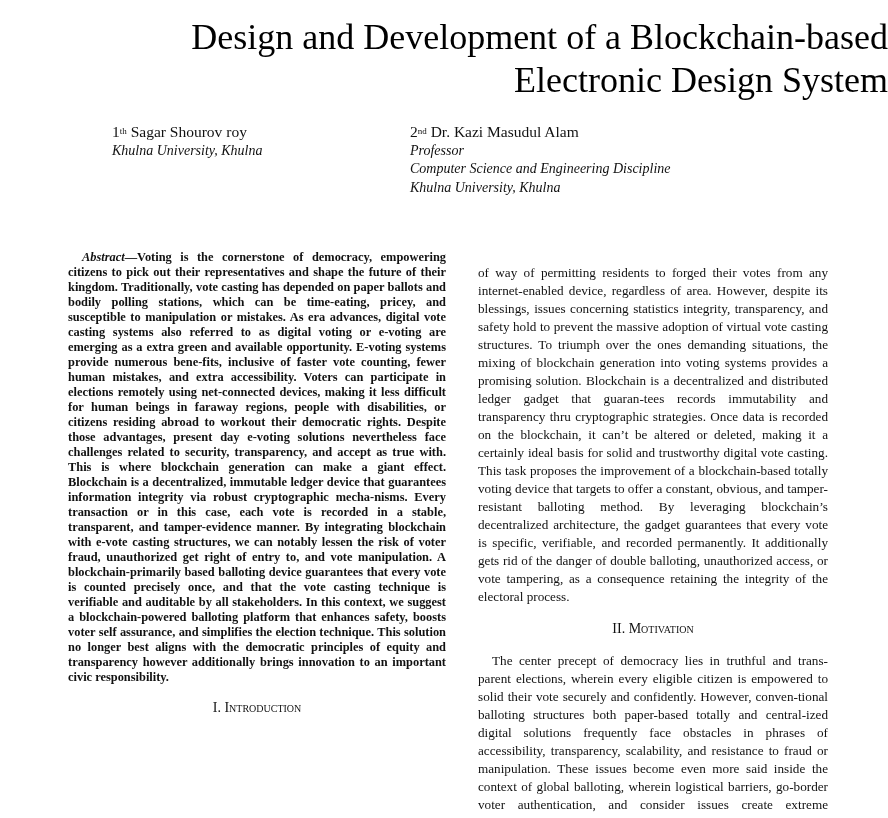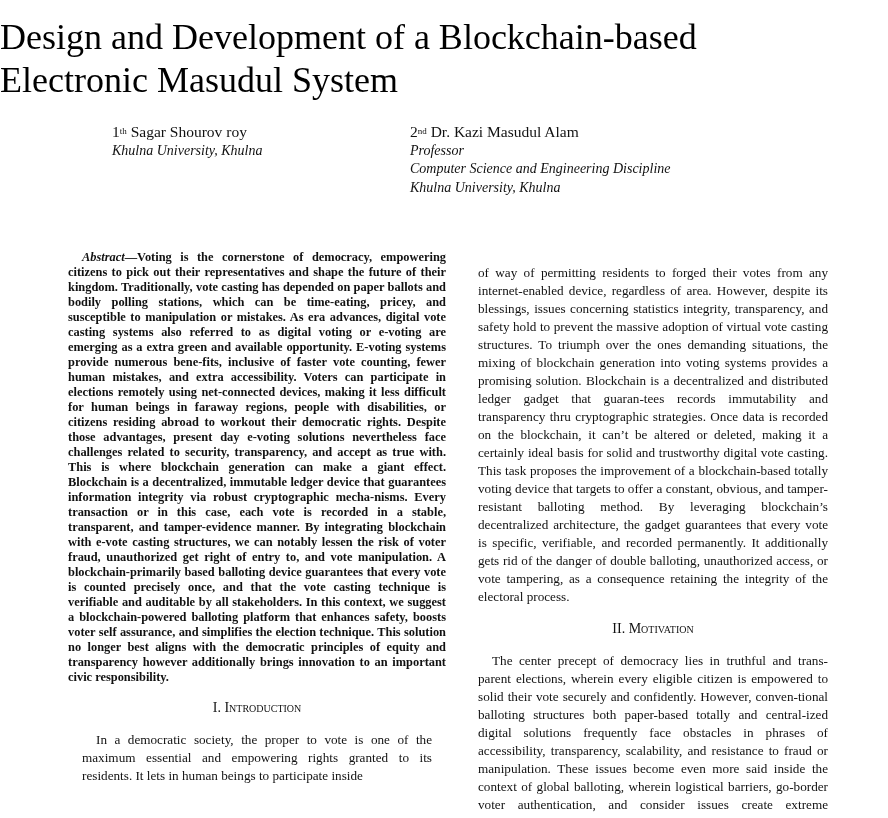--- a/index.html
+++ b/index.html
@@ -1,17 +1,17 @@
 <!DOCTYPE html>
 <html><head>
   <meta charset="utf-8">
   <style>
     html, body { margin:0; padding:0; background:#ffffff; }
     body { width:888px; height:818px; overflow:hidden; position:relative; font-family:"Liberation Serif", serif; color:#111; }
-    .title { position:absolute; left:0; width:888px; top:16px; text-align:left; font-size:36px; line-height:43px; color:#000; }
+    .title { position:absolute; left:0; width:888px; top:16px; text-align:right; font-size:36px; line-height:43px; color:#000; }
     .author { position:absolute; text-align:left; font-size:15px; line-height:18.5px; }
     .author .name { font-size:15.5px; }
     .author .aff { font-style:italic; font-size:14px; }
     sup { font-size:9px; vertical-align:top; position:relative; top:-1px; }
     .col { position:absolute; top:250px; width:378px; font-size:13.2px; line-height:18px; text-align:justify; }
     .left { left:68px; }
     .right { left:464px; }
     .abstract { font-weight:bold; font-size:12.4px; line-height:15px; text-indent:14px; margin:0; }
     .abstract .abs-label { font-style:italic; }
     .section { text-align:center; font-size:14px; margin:14px 0 8px 0; line-height:18px; }
@@ -19,21 +19,21 @@
     p.body { margin:14px; text-indent:14px; }
     p.body.noindent { text-indent:0; }
   </style>
 </head>
 <body>
 
 <div>
 
   <div class="title">
     <div>Design and Development of a Blockchain-based</div>
-    <div>Electronic Masudul System</div>
+    <div>Electronic Design System</div>
   </div>
 
   <div class="author" style="left:112px; width:276px; top:123px;">
     <div class="name">
       <span>1</span><sup>th</sup>
       <span>Sagar Shourov roy</span>
     </div>
     <div class="aff">Khulna University, Khulna</div>
   </div>
 
@@ -47,21 +47,20 @@
     <div class="aff">Khulna University, Khulna</div>
   </div>
 
   <div class="col left">
     <p class="abstract"><span class="abs-label">Abstract</span><span>—</span><span>Voting is the cornerstone of democracy, empowering citizens to pick out their representatives and shape the future of their kingdom. Traditionally, vote casting has depended on paper ballots and bodily polling stations, which can be time-eating, pricey, and susceptible to manipulation or mistakes. As era advances, digital vote casting systems also referred to as digital voting or e-voting are emerging as a extra green and available opportunity. E-voting systems provide numerous bene-fits, inclusive of faster vote counting, fewer human mistakes, and extra accessibility. Voters can participate in elections remotely using net-connected devices, making it less difficult for human beings in faraway regions, people with disabilities, or citizens residing abroad to workout their democratic rights. Despite those advantages, present day e-voting solutions nevertheless face challenges related to security, transparency, and accept as true with. This is where blockchain generation can make a giant effect. Blockchain is a decentralized, immutable ledger device that guarantees information integrity via robust cryptographic mecha-nisms. Every transaction or in this case, each vote is recorded in a stable, transparent, and tamper-evidence manner. By integrating blockchain with e-vote casting structures, we can notably lessen the risk of voter fraud, unauthorized get right of entry to, and vote manipulation. A blockchain-primarily based balloting device guarantees that every vote is counted precisely once, and that the vote casting technique is verifiable and auditable by all stakeholders. In this context, we suggest a blockchain-powered balloting platform that enhances safety, boosts voter self assurance, and simplifies the election technique. This solution no longer best aligns with the democratic principles of equity and transparency however additionally brings innovation to an important civic responsibility.</span></p>
 
     <div class="section">
       <span>I.</span>
       <span class="sc">Introduction</span>
     </div>
-    <p class="body">In a democratic society, the proper to vote is one of the maximum essential and empowering rights granted to its residents. It lets in human beings to participate inside</p>
   </div>
 
   <div class="col right">
     <p class="body noindent">of way of permitting residents to forged their votes from any internet-enabled device, regardless of area. However, despite its blessings, issues concerning statistics integrity, transparency, and safety hold to prevent the massive adoption of virtual vote casting structures. To triumph over the ones demanding situations, the mixing of blockchain generation into voting systems provides a promising solution. Blockchain is a decentralized and distributed ledger gadget that guaran-tees records immutability and transparency thru cryptographic strategies. Once data is recorded on the blockchain, it can’t be altered or deleted, making it a certainly ideal basis for solid and trustworthy digital vote casting. This task proposes the improvement of a blockchain-based totally voting device that targets to offer a constant, obvious, and tamper-resistant balloting method. By leveraging blockchain’s decentralized architecture, the gadget guarantees that every vote is specific, verifiable, and recorded permanently. It additionally gets rid of the danger of double balloting, unauthorized access, or vote tampering, as a consequence retaining the integrity of the electoral process.</p>
 
     <div class="section">
       <span>II.</span>
       <span class="sc">Motivation</span>
     </div>
     <p class="body">The center precept of democracy lies in truthful and trans-parent elections, wherein every eligible citizen is empowered to solid their vote securely and confidently. However, conven-tional balloting structures both paper-based totally and central-ized digital solutions frequently face obstacles in phrases of accessibility, transparency, scalability, and resistance to fraud or manipulation. These issues become even more said inside the context of global balloting, wherein logistical barriers, go-border voter authentication, and consider issues create extreme demanding situations.</p>

